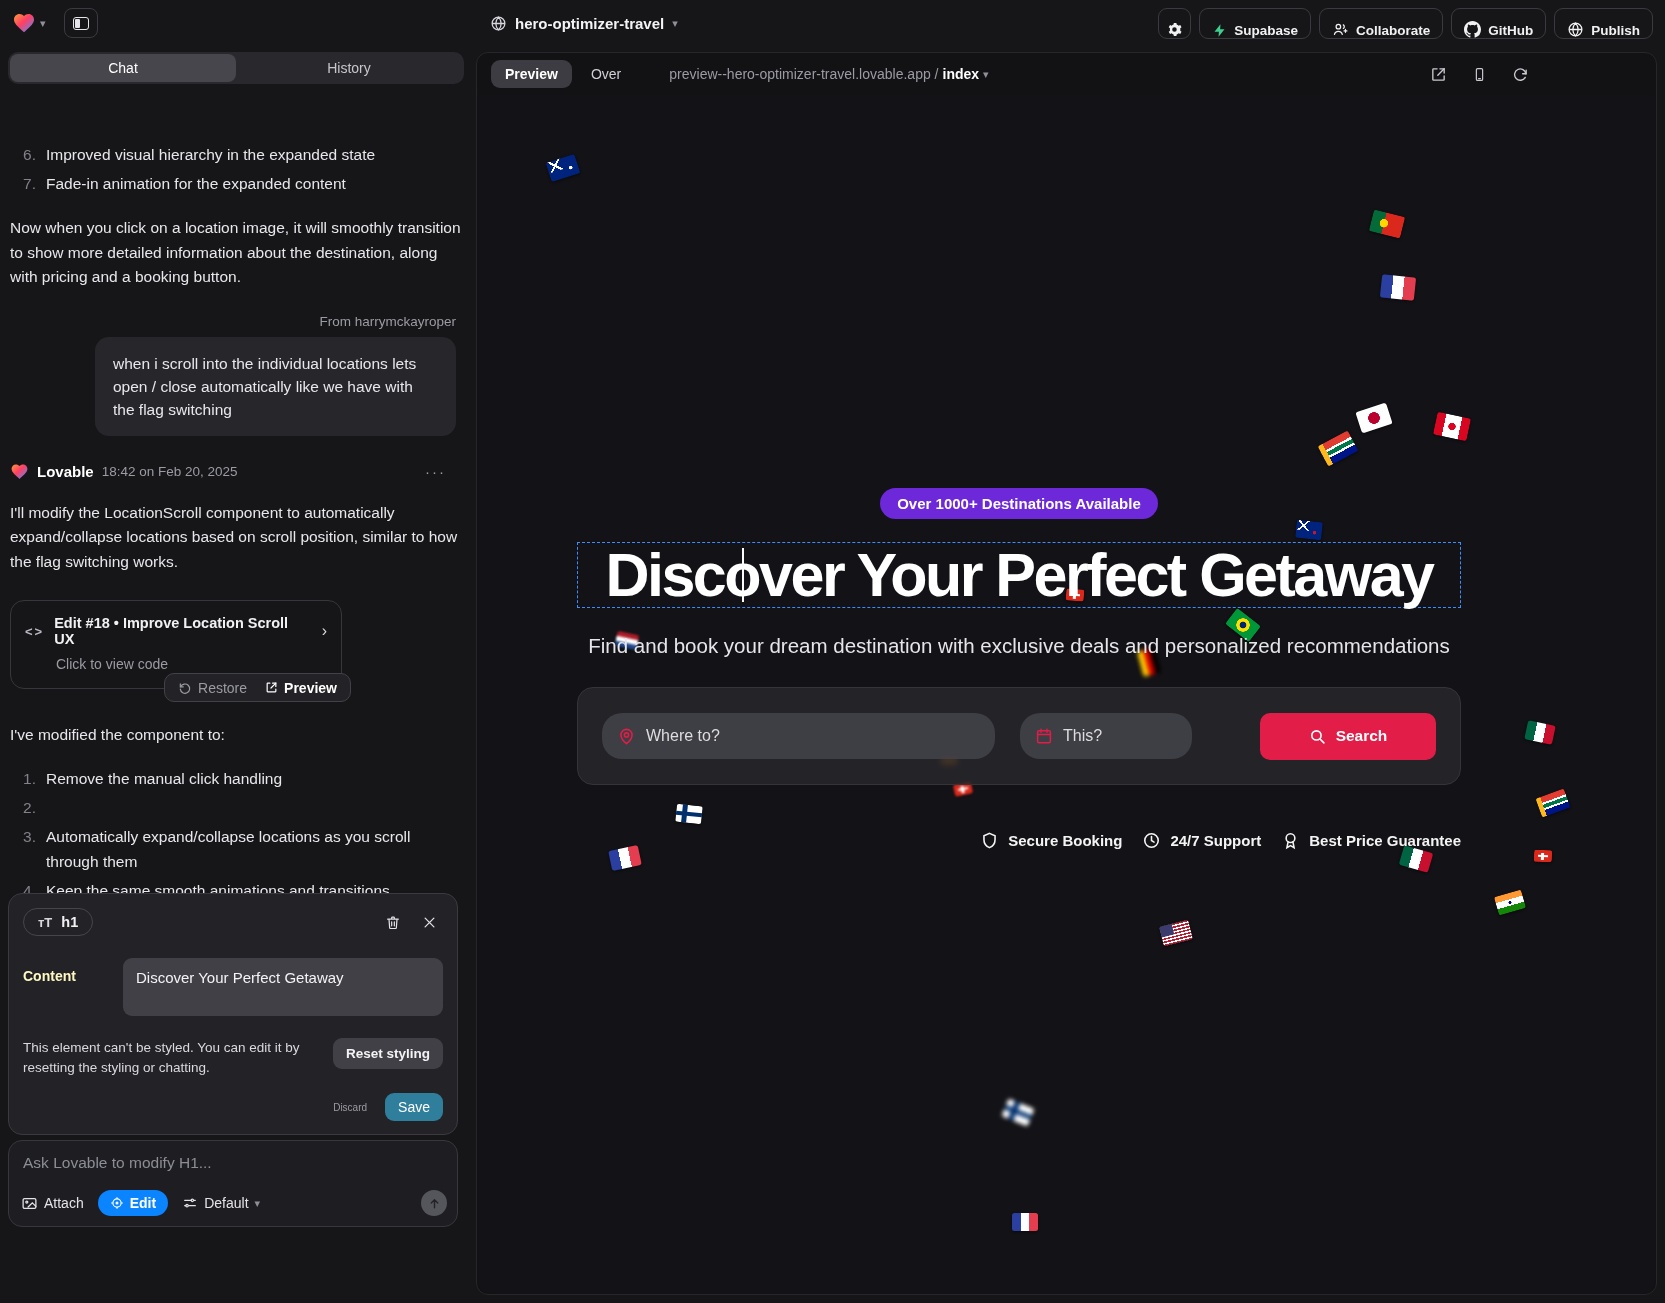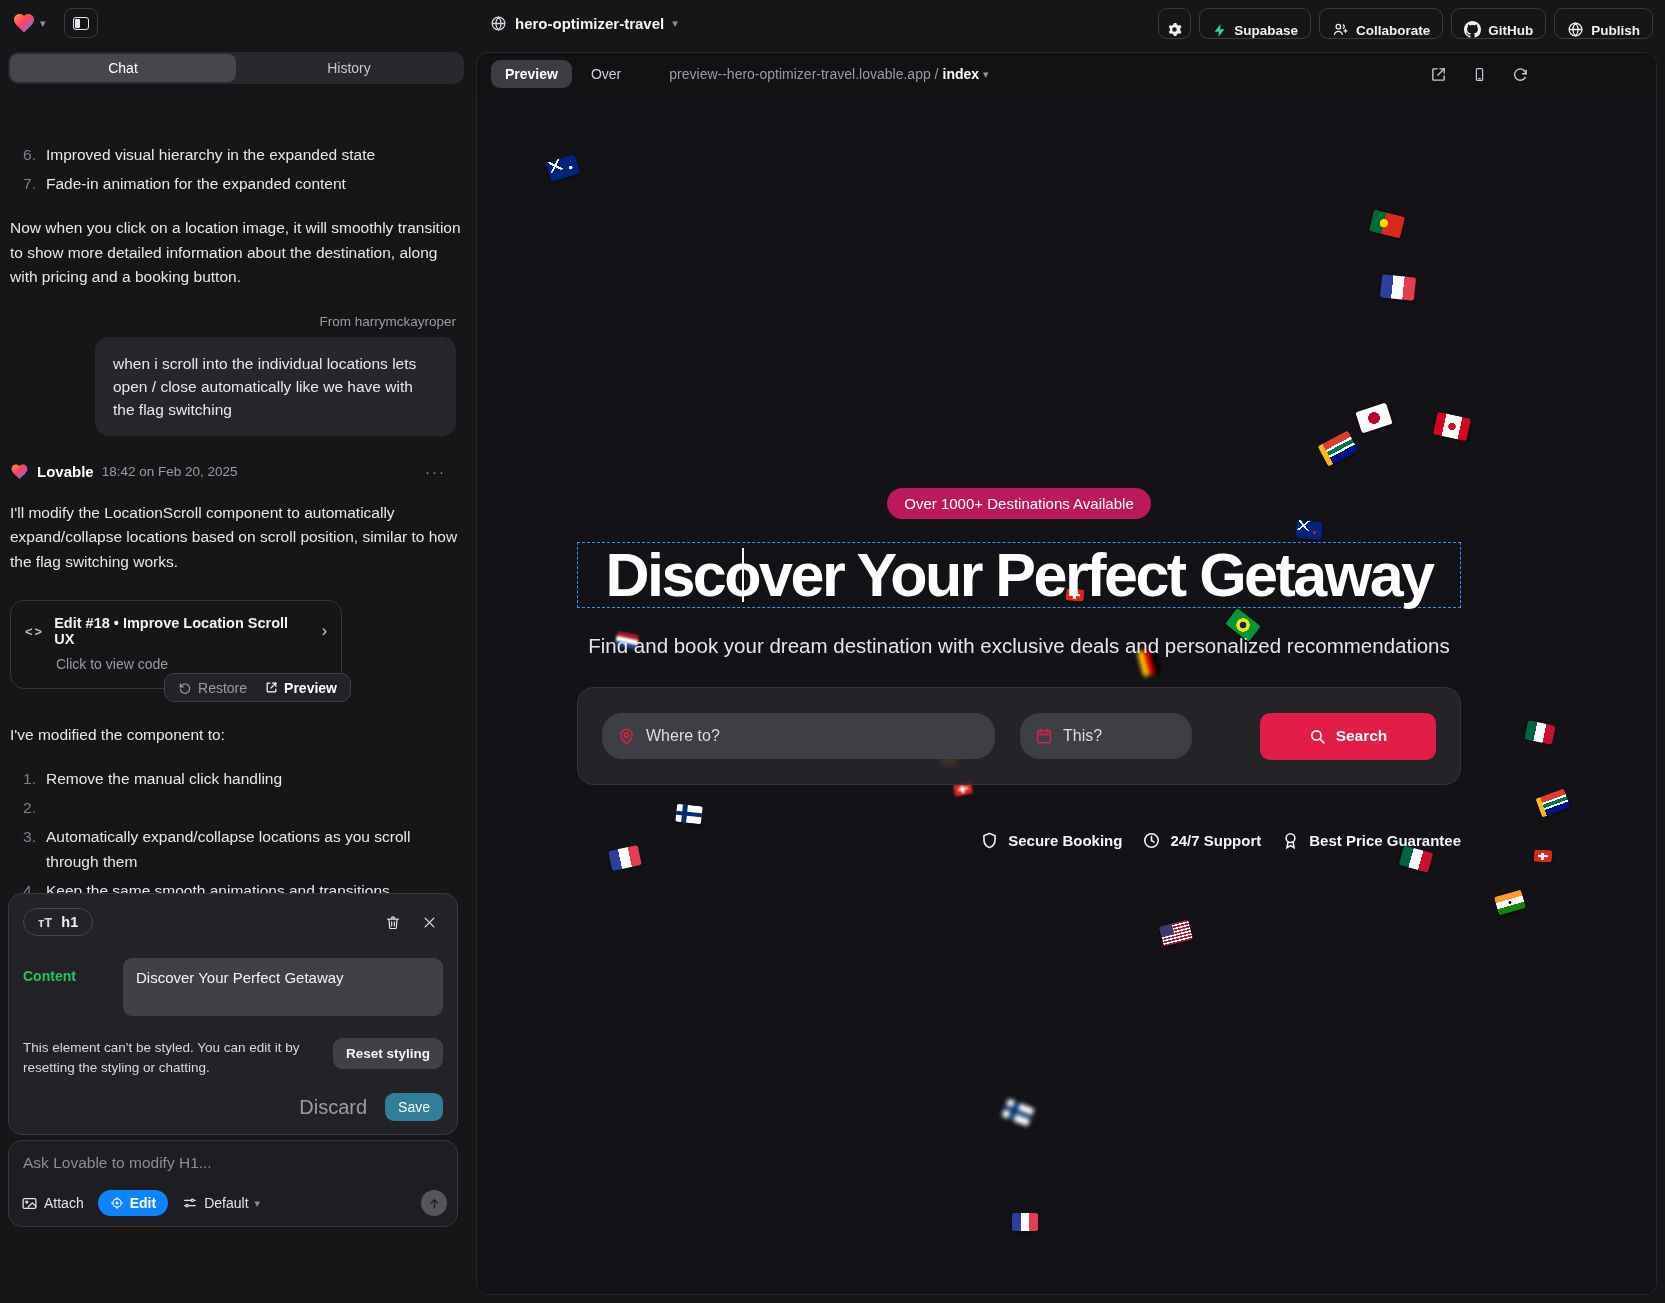--- a/index.html
+++ b/index.html
@@ -59,27 +59,27 @@
 
   
   .editor { position:absolute; left:8px; width:450px; top:847px; height:242px; background:#232327; border:1px solid #3a3a40; border-radius:14px; padding:14px; z-index:5; }
   .editor-top { display:flex; align-items:center; }
   .tag-pill { display:flex; align-items:center; gap:9px; border:1px solid #45454b; border-radius:999px; padding:5px 14px; color:#f1f1f4; }
   .tt-icon { font-size:13px; color:#d8d8de; font-weight:700; }
   .tag-name { font-size:14.5px; font-weight:600; }
   .editor-top .spacer { flex:1; }
   .icon-btn { width:28px; height:28px; display:flex; align-items:center; justify-content:center; cursor:pointer; color:#e3e3e8; }
   .content-row { display:flex; margin-top:22px; }
-  .content-label { width:100px; padding-top:10px; font-size:14px; font-weight:600; color:#22c55e; }
+  .content-label { width:100px; padding-top:10px; font-size:14px; font-weight:600; color:#fef9c3; }
   .content-box { flex:1; height:58px; background:#404046; border-radius:9px; padding:10px 13px; font-size:15px; color:#f4f4f6; line-height:20px; }
   .note-row { display:flex; margin-top:22px; align-items:flex-start; }
   .note-text { width:300px; font-size:13.5px; line-height:20px; color:#d9d9de; }
   .reset-btn { margin-left:auto; background:#404046; border-radius:9px; padding:8px 13px; font-size:13.5px; font-weight:600; color:#f4f4f6; cursor:pointer; white-space:nowrap; }
   .editor-actions { position:absolute; right:14px; bottom:13px; display:flex; align-items:center; gap:18px; }
-  .discard-btn { color:#9b9ba3; font-size:20px; cursor:pointer;margin-left:20px; }
+  .discard-btn { color:#9b9ba3; font-size:10px; cursor:pointer;margin-left:20px; }
   .save-btn { background:var(--save,#2f7e9b); color:#fff; border-radius:9px; padding:6px 13px; font-size:14px; cursor:pointer; }
 
   
   .composer { position:absolute; left:8px; width:450px; top:1094px; height:87px; background:#1e1e22; border:1px solid #37373d; border-radius:14px; padding:13px 14px; z-index:5; }
   .composer-ph { font-size:15.5px; color:#8d8d96; cursor:text; }
   .composer-row { position:absolute; left:12px; right:10px; bottom:10px; display:flex; align-items:center; gap:14px; }
   .comp-item { display:flex; align-items:center; gap:6px; color:#e3e3e8; font-size:14px; cursor:pointer; }
   .edit-pill { display:flex; align-items:center; gap:6px; background:var(--edit-blue,#0a84ff); color:#fff; font-size:14px; font-weight:600; border-radius:999px; padding:5px 12px; cursor:pointer; }
   .send-btn { margin-left:auto; width:26px; height:26px; border-radius:50%; background:#55555c; display:flex; align-items:center; justify-content:center; cursor:pointer; }
 
@@ -88,21 +88,21 @@
   .ptoolbar { height:42px; display:flex; align-items:center; padding:0 14px; }
   .pv-tab { background:#3c3c42; border-radius:9px; padding:6px 14px; color:#fff; font-size:14px; font-weight:600; cursor:pointer; }
   .code-tab { margin-left:19px; color:#cfcfd5; font-size:14px; cursor:pointer; }
   .url { margin-left:48px; font-size:14px; color:#9b9ba3; display:flex; align-items:center; gap:4px; cursor:pointer; }
   .url .page { color:#ffffff; font-weight:600; }
   .ptool-icons { margin-left:auto; display:flex; align-items:center; gap:21px; padding-right:112px; color:#c9c9cf; }
   .ptool-icons .icon-btn { width:20px; height:20px; }
 
   .viewport { position:absolute; top:42px; left:1px; right:1px; bottom:1px; background:#121217; border-radius:0 0 11px 11px; overflow:hidden; }
   .hero { position:absolute; left:99px; top:0; width:884px; text-align:center; }
-  .hero-badge { display:inline-block; margin-top:393px; background:#be185d; border-radius:999px; padding:7px 17px; font-size:15px; font-weight:400; color:#fff; }
+  .hero-badge { display:inline-block; margin-top:393px; background:#6d28d9; border-radius:999px; padding:7px 17px; font-size:15px; font-weight:700; color:#fff; }
   .sel-box { position:relative; margin-top:23px; height:66px; border:1.5px dashed var(--selection,#3f8cff); display:flex; align-items:center; justify-content:center; }
   .hero-title { font-size:61px; font-weight:700; letter-spacing:-2.5px; color:#ffffff; white-space:nowrap; }
   .caret { position:absolute; left:164px; top:5px; bottom:5px; width:1.5px; background:#fcfcfd; }
   .hero-sub { margin-top:26px; font-size:20.5px; color:#e6e6ea; }
   .search-bar { margin-top:29px; height:98px; background:rgba(39,39,44,0.85); border:1px solid #34343a; border-radius:16px; display:flex; align-items:center; padding:0 24px; gap:14px; }
   .field { height:46px; background:#45454ccc; border-radius:20px; display:flex; align-items:center; gap:10px; padding:0 15px; cursor:text; }
   .field-where { width:393px; }
   .field-when { width:172px; margin-left:11px; }
   .field-ph { font-size:16px; color:#dededf; }
   .search-btn { margin-left:auto; width:176px; height:47px; background:var(--accent,#e11d48); border-radius:10px; display:flex; align-items:center; justify-content:center; gap:10px; color:#fff; font-size:15.5px; font-weight:700; cursor:pointer; }

